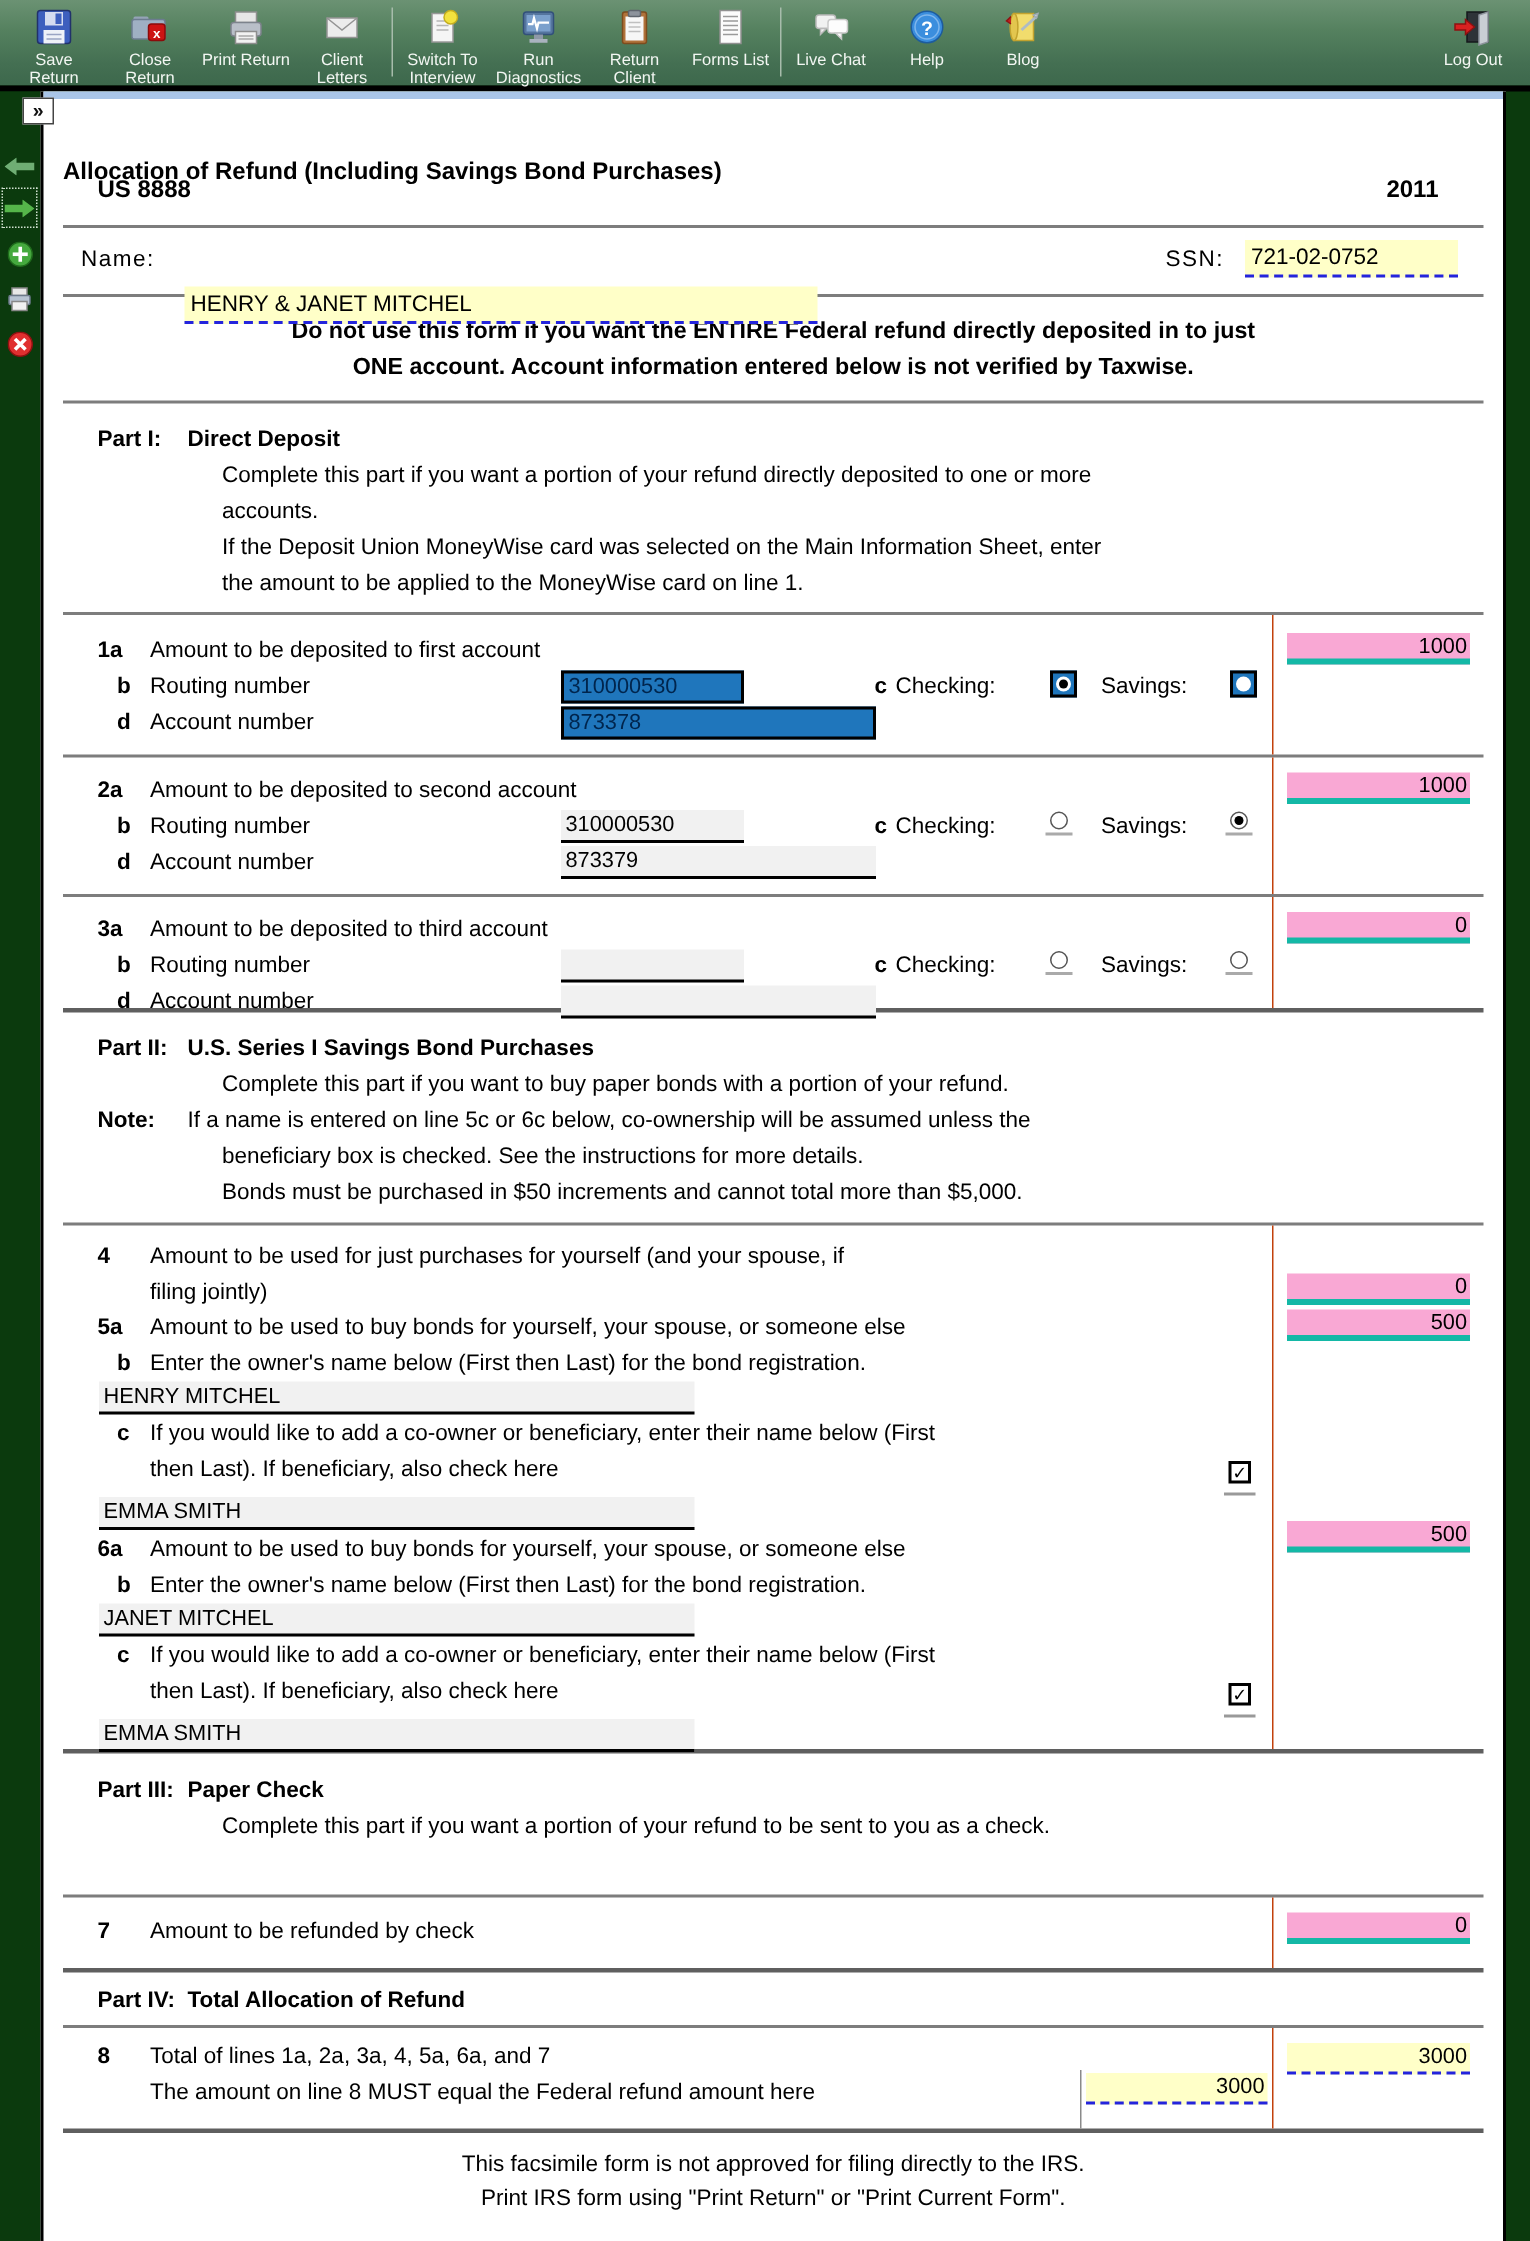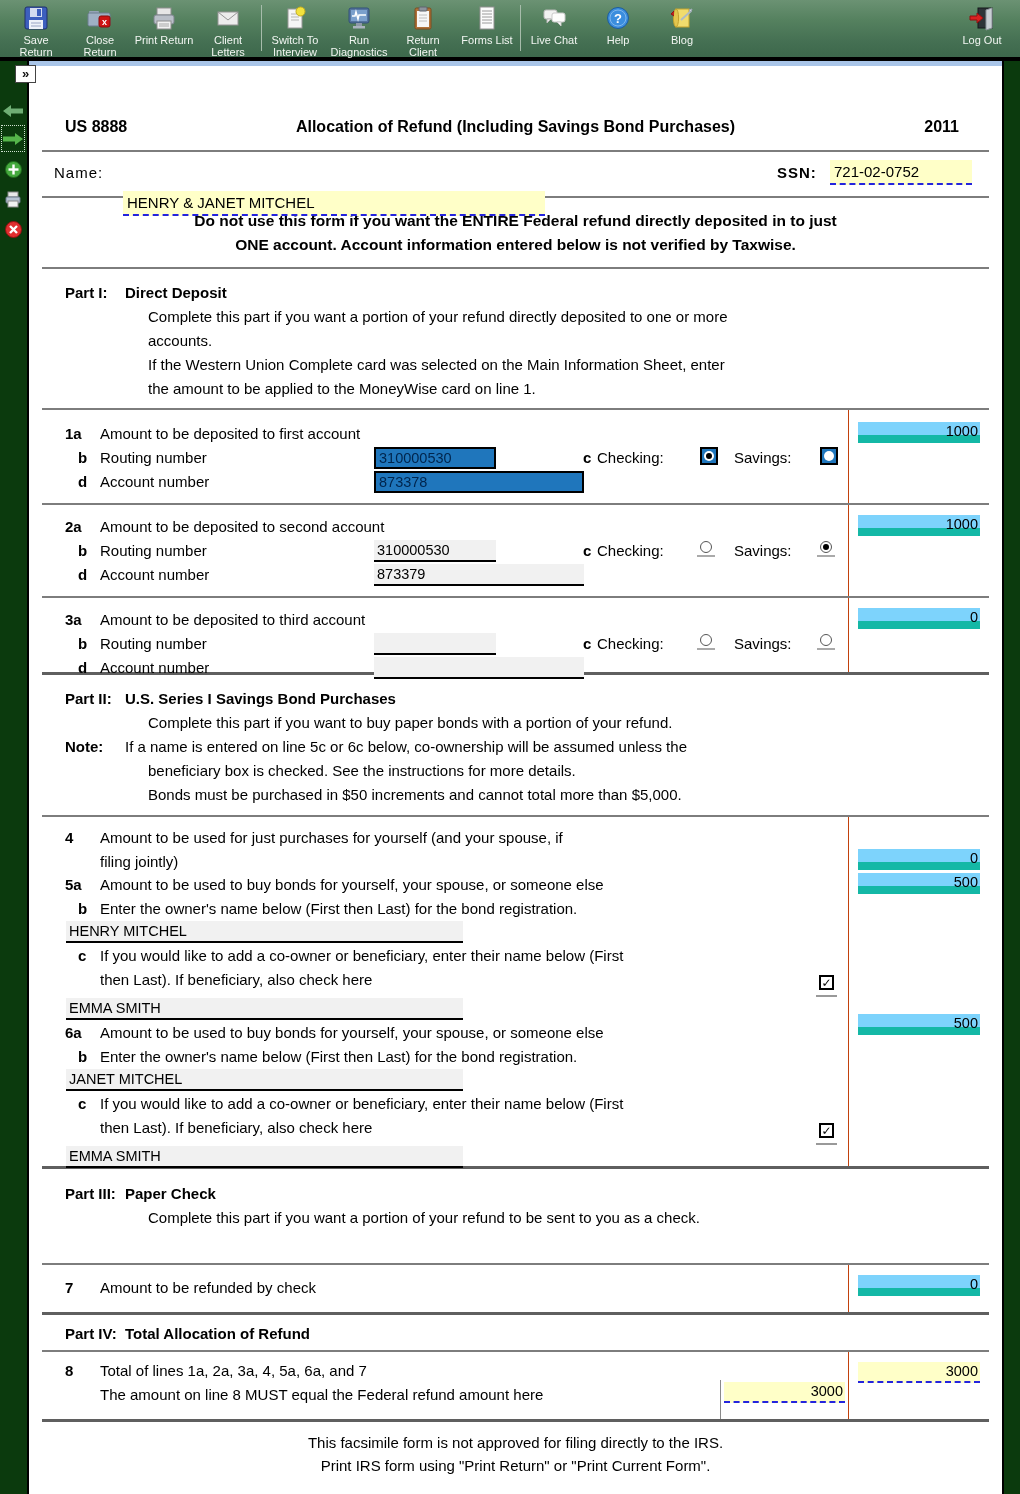--- a/index.html
+++ b/index.html
@@ -27,43 +27,43 @@
   .page { position:absolute; top:61px; left:27px; width:977px; height:1433px; background:#fff;
     border-left:2px solid #000; border-right:2px solid #000; }
   .blue-strip { height:5px; background:#a9c5e8; }
   .content { margin:0 13px 0 13px; position:relative; }
   .hr { height:2px; background:#7d7d7d; }
   .b { font-weight:bold; }
   .abs { position:absolute; white-space:nowrap; }
 
   .title-row { height:84px; position:relative; font-size:16px; font-weight:bold; }
   .t-id { position:absolute; left:23px; bottom:14px; }
-  .t-main { position:absolute; left:0; right:0; bottom:14px; text-align:center; }
+  .t-main { position:absolute; left:0; right:0; bottom:26px; }
   .t-year { position:absolute; right:30px; bottom:14px; }
 
   .name-row { height:44px; position:relative; font-size:15px; }
   .nm-lbl { position:absolute; left:12px; top:12px; letter-spacing:1px; }
   .f-yel { background:#ffffc8; border-bottom:2px dashed #2424dd; height:25px; font-size:15px; padding:3px 4px 0; }
   .nm-f { position:absolute; left:81px; top:8px; width:422px;margin-top:31px; }
-  .ssn-lbl { position:absolute; left:735px; top:12px; letter-spacing:1px;font-weight:bold; }
+  .ssn-lbl { position:absolute; left:735px; top:12px; letter-spacing:1px; }
   .ssn-f { position:absolute; left:788px; top:8px; width:142px; }
 
   .notice { height:69px; padding-top:11px; text-align:center; font-weight:bold; font-size:15.5px; line-height:24px; }
 
   .phead { position:relative; font-size:15px; line-height:24px; }
   .ph-row { display:flex; }
   .ph-lbl { width:83px; padding-left:23px; font-weight:bold; flex:none; }
   .ph-ind { width:106px; flex:none; }
   .ph-h { font-weight:bold; }
 
   .band { display:flex; border-bottom:2px solid #7d7d7d; }
   .band.thickb { border-bottom:3px solid #5f5f5f; }
   .bl { flex:1; position:relative; border-right:1px solid #c2410c; }
   .br { width:140px; position:relative; flex:none; }
-  .amt { position:absolute; left:9px; width:122px; height:21px; background:#7dd3fc; border-bottom:8px solid #14b8a6;
+  .amt { position:absolute; left:9px; width:122px; height:21px; background:#f9a8d4; border-bottom:4px solid #14b8a6;
     text-align:right; font-size:14.5px; padding:1px 2px 0 2px; }
   .amt.yellow { background:#ffffc8; border-bottom:2px dashed #2424dd; }
 
   .dtext { font-size:15px; }
   .f-blue { position:absolute; background:#1f76bc; border:2px solid #000; color:#00254d; font-size:14.5px;
     height:22px; line-height:18px; padding:0 3px; }
   .f-gray { position:absolute; background:#f1f1f1; border-bottom:2px solid #000; font-size:14.5px;
     height:22px; line-height:20px; padding:0 3px; }
 
   .radio-blue { position:absolute; width:18px; height:18px; background:#1f76bc; border:2px solid #000;
@@ -305,21 +305,21 @@
       <div class="ph-row">
           <span class="ph-ind"></span>
           <span>Complete this part if you want a portion of your refund directly deposited to one or more</span>
         </div>
       <div class="ph-row">
           <span class="ph-ind"></span>
           <span>accounts.</span>
         </div>
       <div class="ph-row">
           <span class="ph-ind"></span>
-          <span>If the Western Union Complete card was selected on the Main Information Sheet,  enter</span>
+          <span>If the Deposit Union MoneyWise card was selected on the Main Information Sheet,  enter</span>
         </div>
       <div class="ph-row">
           <span class="ph-ind"></span>
           <span>the amount to be applied to the MoneyWise card on line 1.</span>
         </div>
     </div>
     <div class="hr"></div>
 
     <div class="band" style="height:95px">
       <div class="bl">

